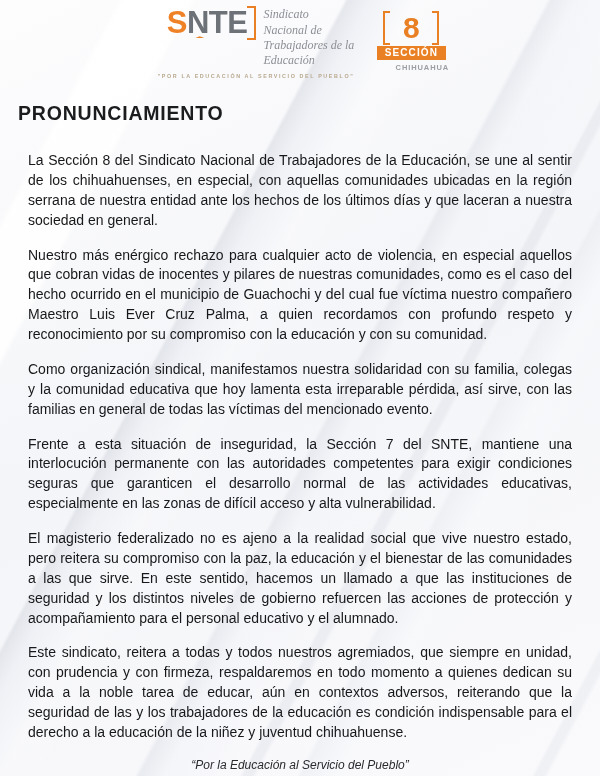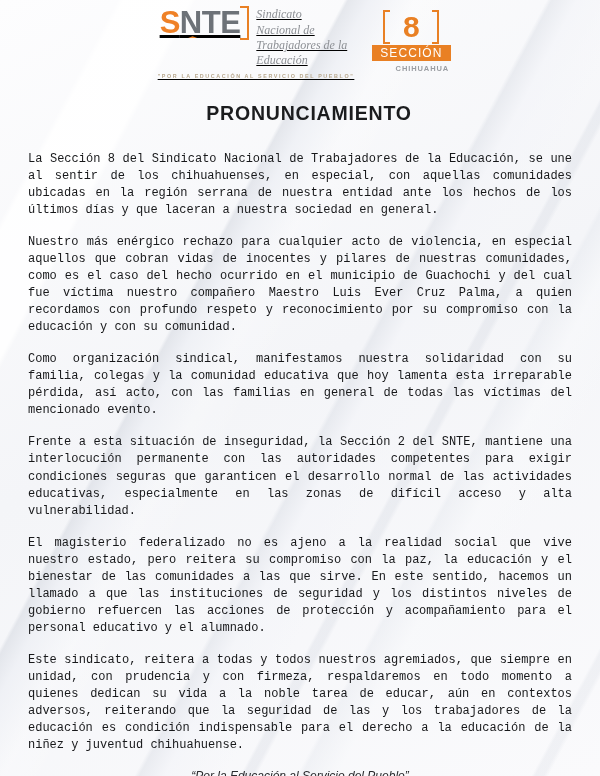--- a/index.html
+++ b/index.html
@@ -63,22 +63,21 @@
     height: 84px;
     display: flex;
     align-items: center;
     justify-content: center;
     gap: 16px;
   }
 
   .logo-group {
     display: flex;
     flex-direction: column;
-    align-items: flex-start;
-    text-decoration: underline;
+    align-items: flex-end;
   }
   .logo-main {
     display: flex;
     align-items: flex-start;
     gap: 7px;
   }
 
   .snte-mark {
     position: relative;
     padding: 2px 9px 3px 2px;
@@ -163,56 +162,54 @@
     font-family: "Liberation Sans", sans-serif;
     font-weight: bold;
     font-size: 30px;
     color: #e98024;
     line-height: 1;
   }
   .badge-seccion {
     margin-top: 1px;
     background: #e98024;
     color: #ffffff;
-    font-size: 12px;
-    font-weight: normal;
+    font-size: 10px;
+    font-weight: bold;
     letter-spacing: 1.1px;
     padding: 2px 8px 2px 8px;
     line-height: 1;
   }
   .badge-chihuahua {
     margin-top: 3px;
     font-size: 7.5px;
     font-weight: bold;
     letter-spacing: 0.9px;
     color: #9a9da2;
     padding-left: 22px;
   }
 
   
   .doc-title {
-    text-align: center;
     font-size: 19.5px;
     font-weight: bold;
     letter-spacing: 0.8px;
     color: #1b1c1e;
     margin: 18px 0 0 18px;
   }
 
   
   .body-copy {
     margin: 26px 28px 0 28px;
   }
   .body-copy p {
     margin: 0 0 15px 0;
-    font-size: 12px;
+    font-size: 14px;
     line-height: 1.42;
     color: #17181a;
     text-align: justify;
-    font-family: Liberation Mono, monospace;
   }
 
   
   .signature {
     margin-top: 14px;
     text-align: center;
   }
   .sig-motto {
     font-size: 12px;
     color: #2a2b2e;
@@ -266,22 +263,22 @@
       <div class="badge-chihuahua">CHIHUAHUA</div>
     </div>
 
   </div>
 
   <h1 class="doc-title">PRONUNCIAMIENTO</h1>
 
   <div class="body-copy">
     <p>La Sección 8 del Sindicato Nacional de Trabajadores de la Educación, se une al sentir de los chihuahuenses, en especial, con aquellas comunidades ubicadas en la región serrana de nuestra entidad ante los hechos de los últimos días y que laceran a nuestra sociedad en general.</p>
     <p>Nuestro más enérgico rechazo para cualquier acto de violencia, en especial aquellos que cobran vidas de inocentes y pilares de nuestras comunidades, como es el caso del hecho ocurrido en el municipio de Guachochi y del cual fue víctima nuestro compañero Maestro Luis Ever Cruz Palma, a quien recordamos con profundo respeto y reconocimiento por su compromiso con la educación y con su comunidad.</p>
-    <p>Como organización sindical, manifestamos nuestra solidaridad con su familia, colegas y la comunidad educativa que hoy lamenta esta irreparable pérdida, así acto, con las familias en general de todas las víctimas del mencionado evento.</p>
-    <p>Frente a esta situación de inseguridad, la Sección 2 del SNTE, mantiene una interlocución permanente con las autoridades competentes para exigir condiciones seguras que garanticen el desarrollo normal de las actividades educativas, especialmente en las zonas de difícil acceso y alta vulnerabilidad.</p>
+    <p>Como organización sindical, manifestamos nuestra solidaridad con su familia, colegas y la comunidad educativa que hoy lamenta esta irreparable pérdida, así sirve, con las familias en general de todas las víctimas del mencionado evento.</p>
+    <p>Frente a esta situación de inseguridad, la Sección 7 del SNTE, mantiene una interlocución permanente con las autoridades competentes para exigir condiciones seguras que garanticen el desarrollo normal de las actividades educativas, especialmente en las zonas de difícil acceso y alta vulnerabilidad.</p>
     <p>El magisterio federalizado no es ajeno a la realidad social que vive nuestro estado, pero reitera su compromiso con la paz, la educación y el bienestar de las comunidades a las que sirve. En este sentido, hacemos un llamado a que las instituciones de seguridad y los distintos niveles de gobierno refuercen las acciones de protección y acompañamiento para el personal educativo y el alumnado.</p>
     <p>Este sindicato, reitera a todas y todos nuestros agremiados, que siempre en unidad, con prudencia y con firmeza, respaldaremos en todo momento a quienes dedican su vida a la noble tarea de educar, aún en contextos adversos, reiterando que la seguridad de las y los trabajadores de la educación es condición indispensable para el derecho a la educación de la niñez y juventud chihuahuense.</p>
 
     <div class="signature">
       <div class="sig-motto">“Por la Educación al Servicio del Pueblo”</div>
       <div class="sig-name">Prof. Eduardo Antonio Zendejas Amparán</div>
     </div>
   </div>
 
 </div>

